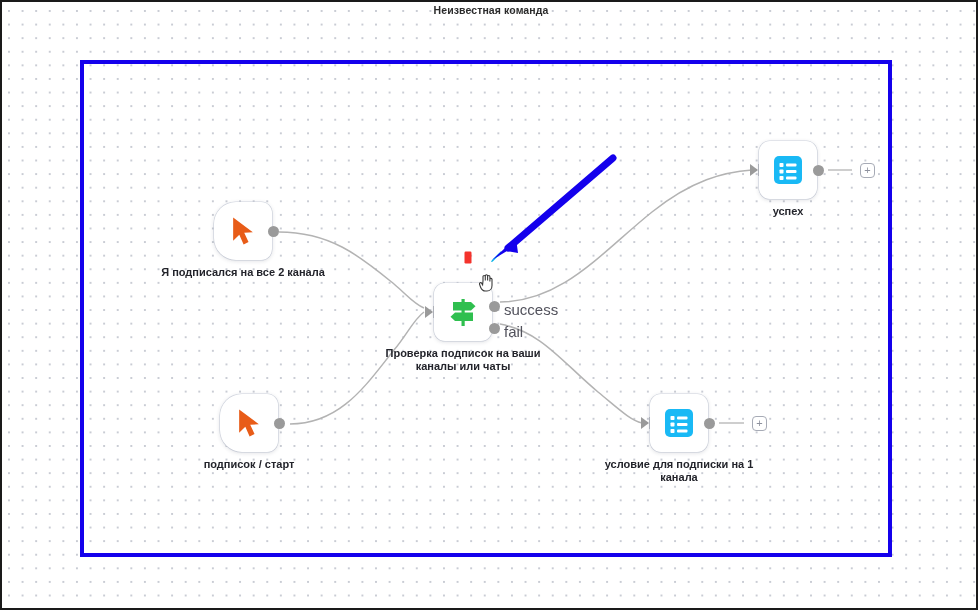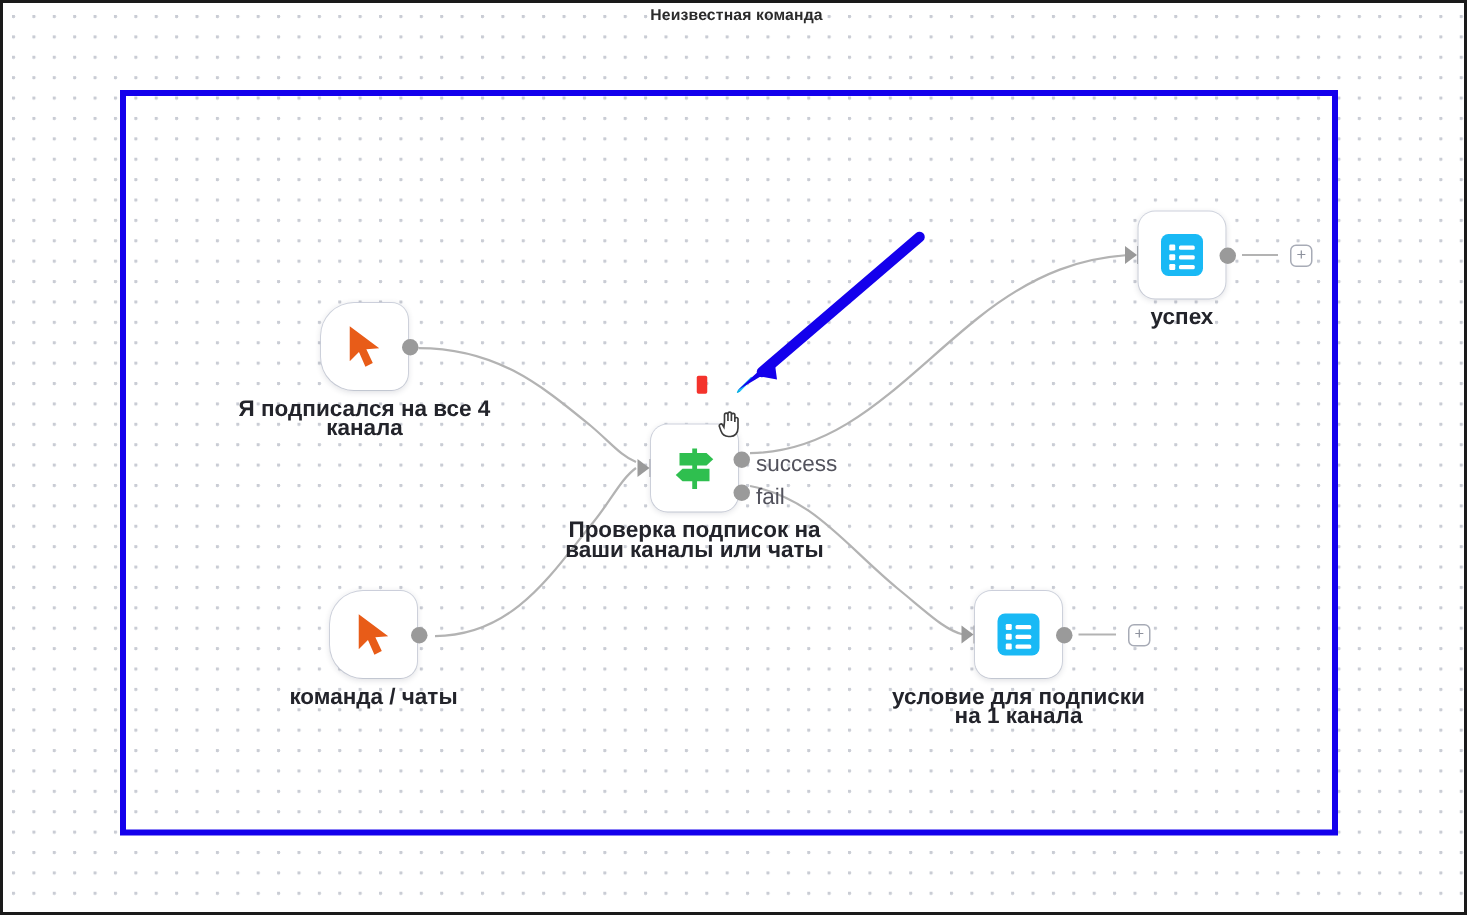--- a/index.html
+++ b/index.html
@@ -93,21 +93,21 @@
   }
   .node-card.trigger {
     border-radius: 22px 11px 11px 22px;
   }
   .node-label {
     position: absolute;
     top: 64px;
     left: -58px;
     width: 174px;
     text-align: center;
-    font-size: 15px;
+    font-size: 11px;
     font-weight: bold;
     color: #23242b;
     line-height: 13px;
   }
 
   
   .port {
     position: absolute;
     width: 11px;
     height: 11px;
@@ -229,33 +229,33 @@
 
   <div class="node" style="left:212px; top:200px;">
     <div class="node-card trigger">
       <span>
         <svg class="icon-cursor" viewBox="0 0 24 26" xmlns="http://www.w3.org/2000/svg">
           <path d="M4 2 L4 21 L9 16 L12.5 24 L16.5 22 L13 14.5 L20 14 Z" fill="#e85c18"></path>
         </svg>
       </span>
     </div>
     <div class="port port-out-single"></div>
-    <div class="node-label">Я подписался на все 4 канала</div>
+    <div class="node-label">Я подписался на все 2 канала</div>
   </div>
 
   <div class="node" style="left:218px; top:392px;">
     <div class="node-card trigger">
       <span>
         <svg class="icon-cursor" viewBox="0 0 24 26" xmlns="http://www.w3.org/2000/svg">
           <path d="M4 2 L4 21 L9 16 L12.5 24 L16.5 22 L13 14.5 L20 14 Z" fill="#e85c18"></path>
         </svg>
       </span>
     </div>
     <div class="port port-out-single"></div>
-    <div class="node-label">команда / чаты</div>
+    <div class="node-label">подписок / старт</div>
   </div>
 
   <div class="node" style="left:432px; top:281px;">
     <div class="port-in"></div>
     <div class="node-card">
       <span>
         <svg class="icon-signpost" viewBox="0 0 36 36" xmlns="http://www.w3.org/2000/svg">
           <rect x="16.5" y="5" width="3.2" height="27" fill="#2fbf4f"></rect>
           <path d="M8 8 L26 8 L30.5 12.2 L26 16.4 L8 16.4 Z" fill="#2fbf4f"></path>
           <path d="M28 18.5 L10 18.5 L5.5 22.7 L10 26.9 L28 26.9 Z" fill="#2fbf4f"></path>

